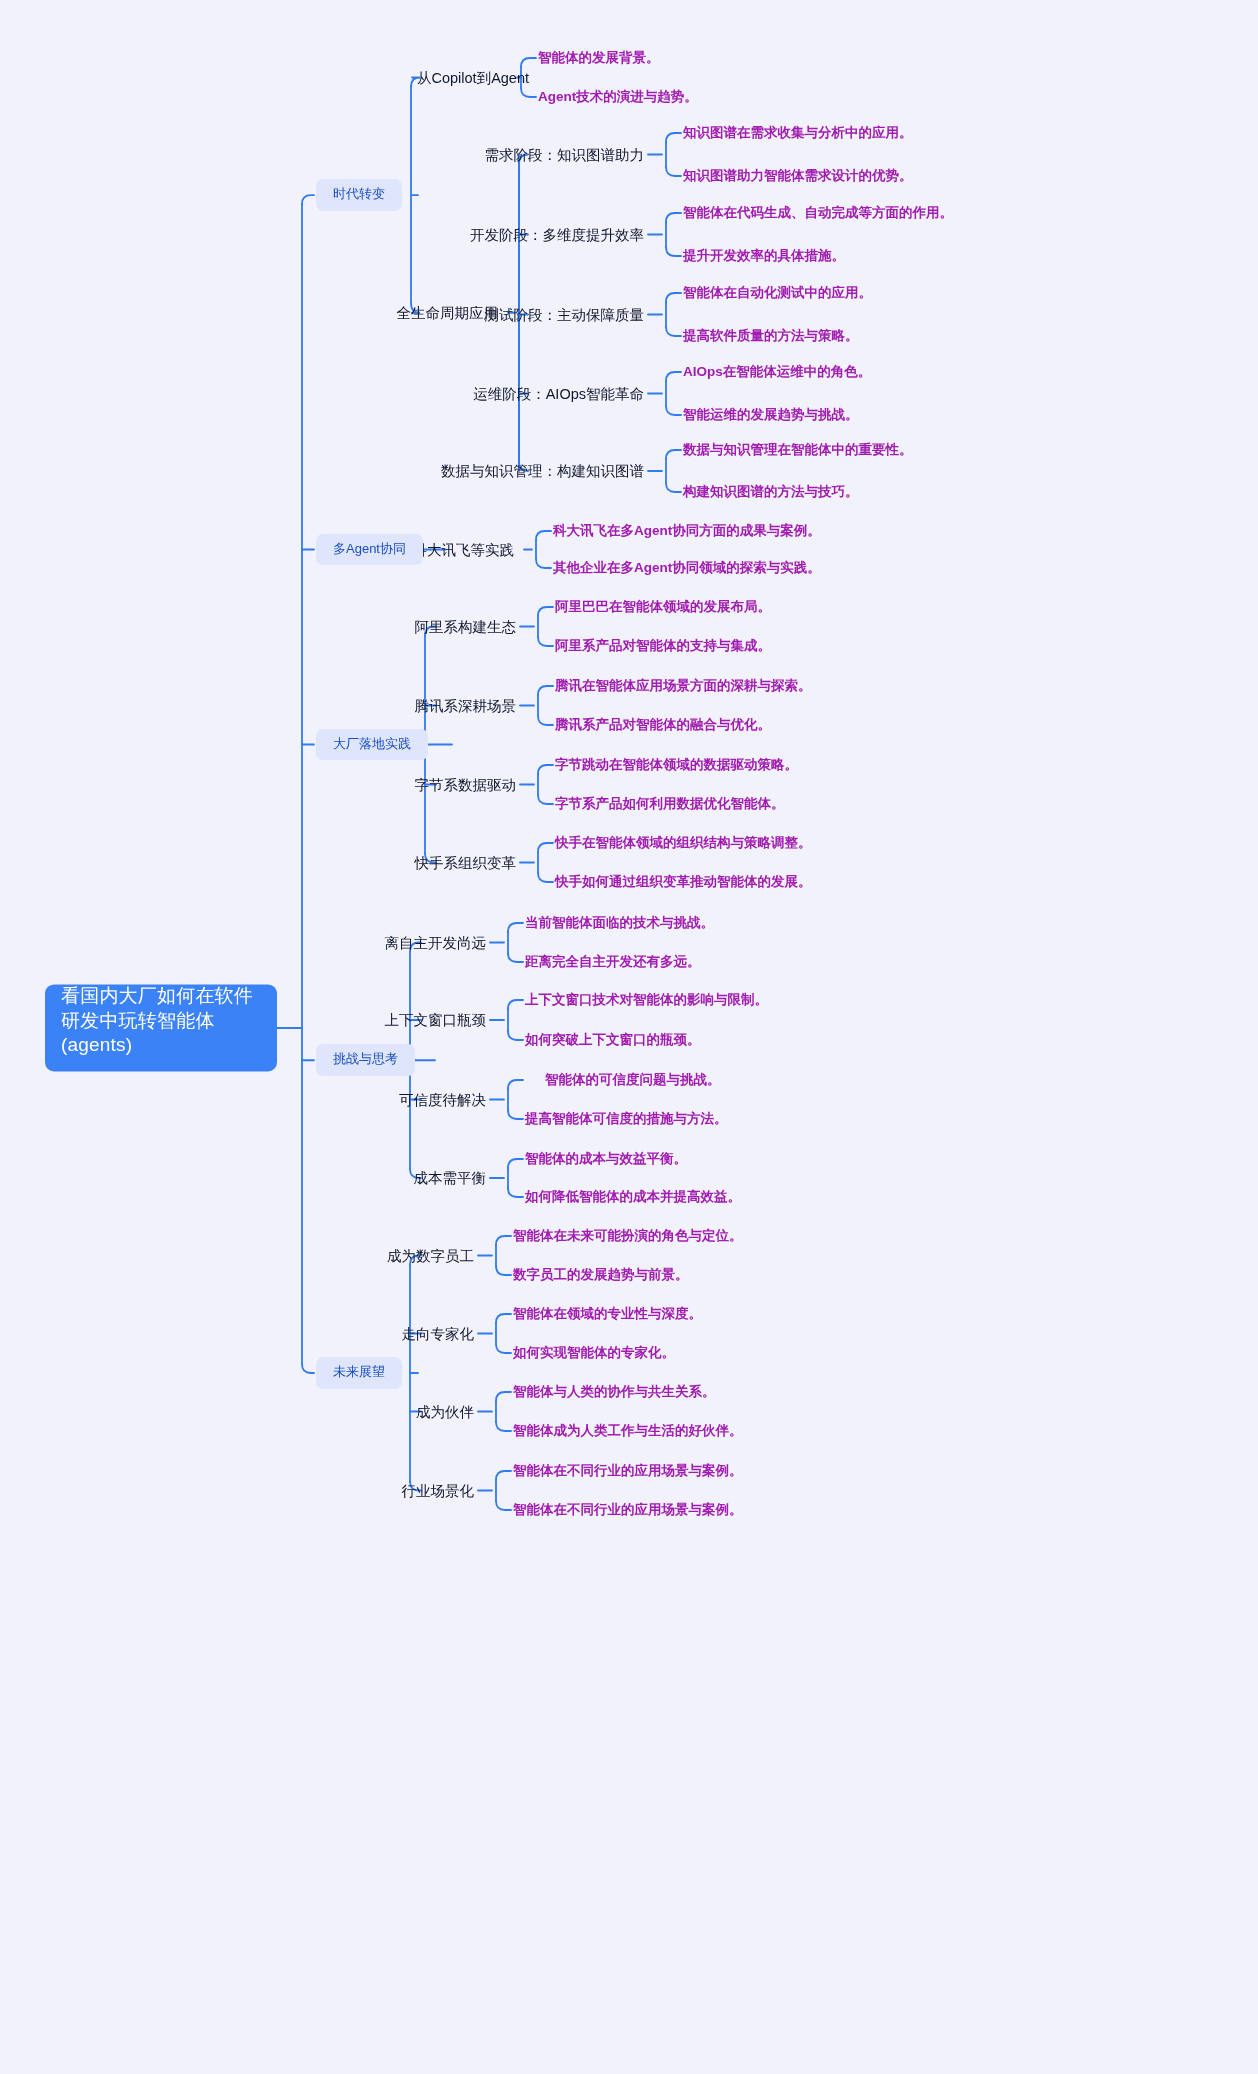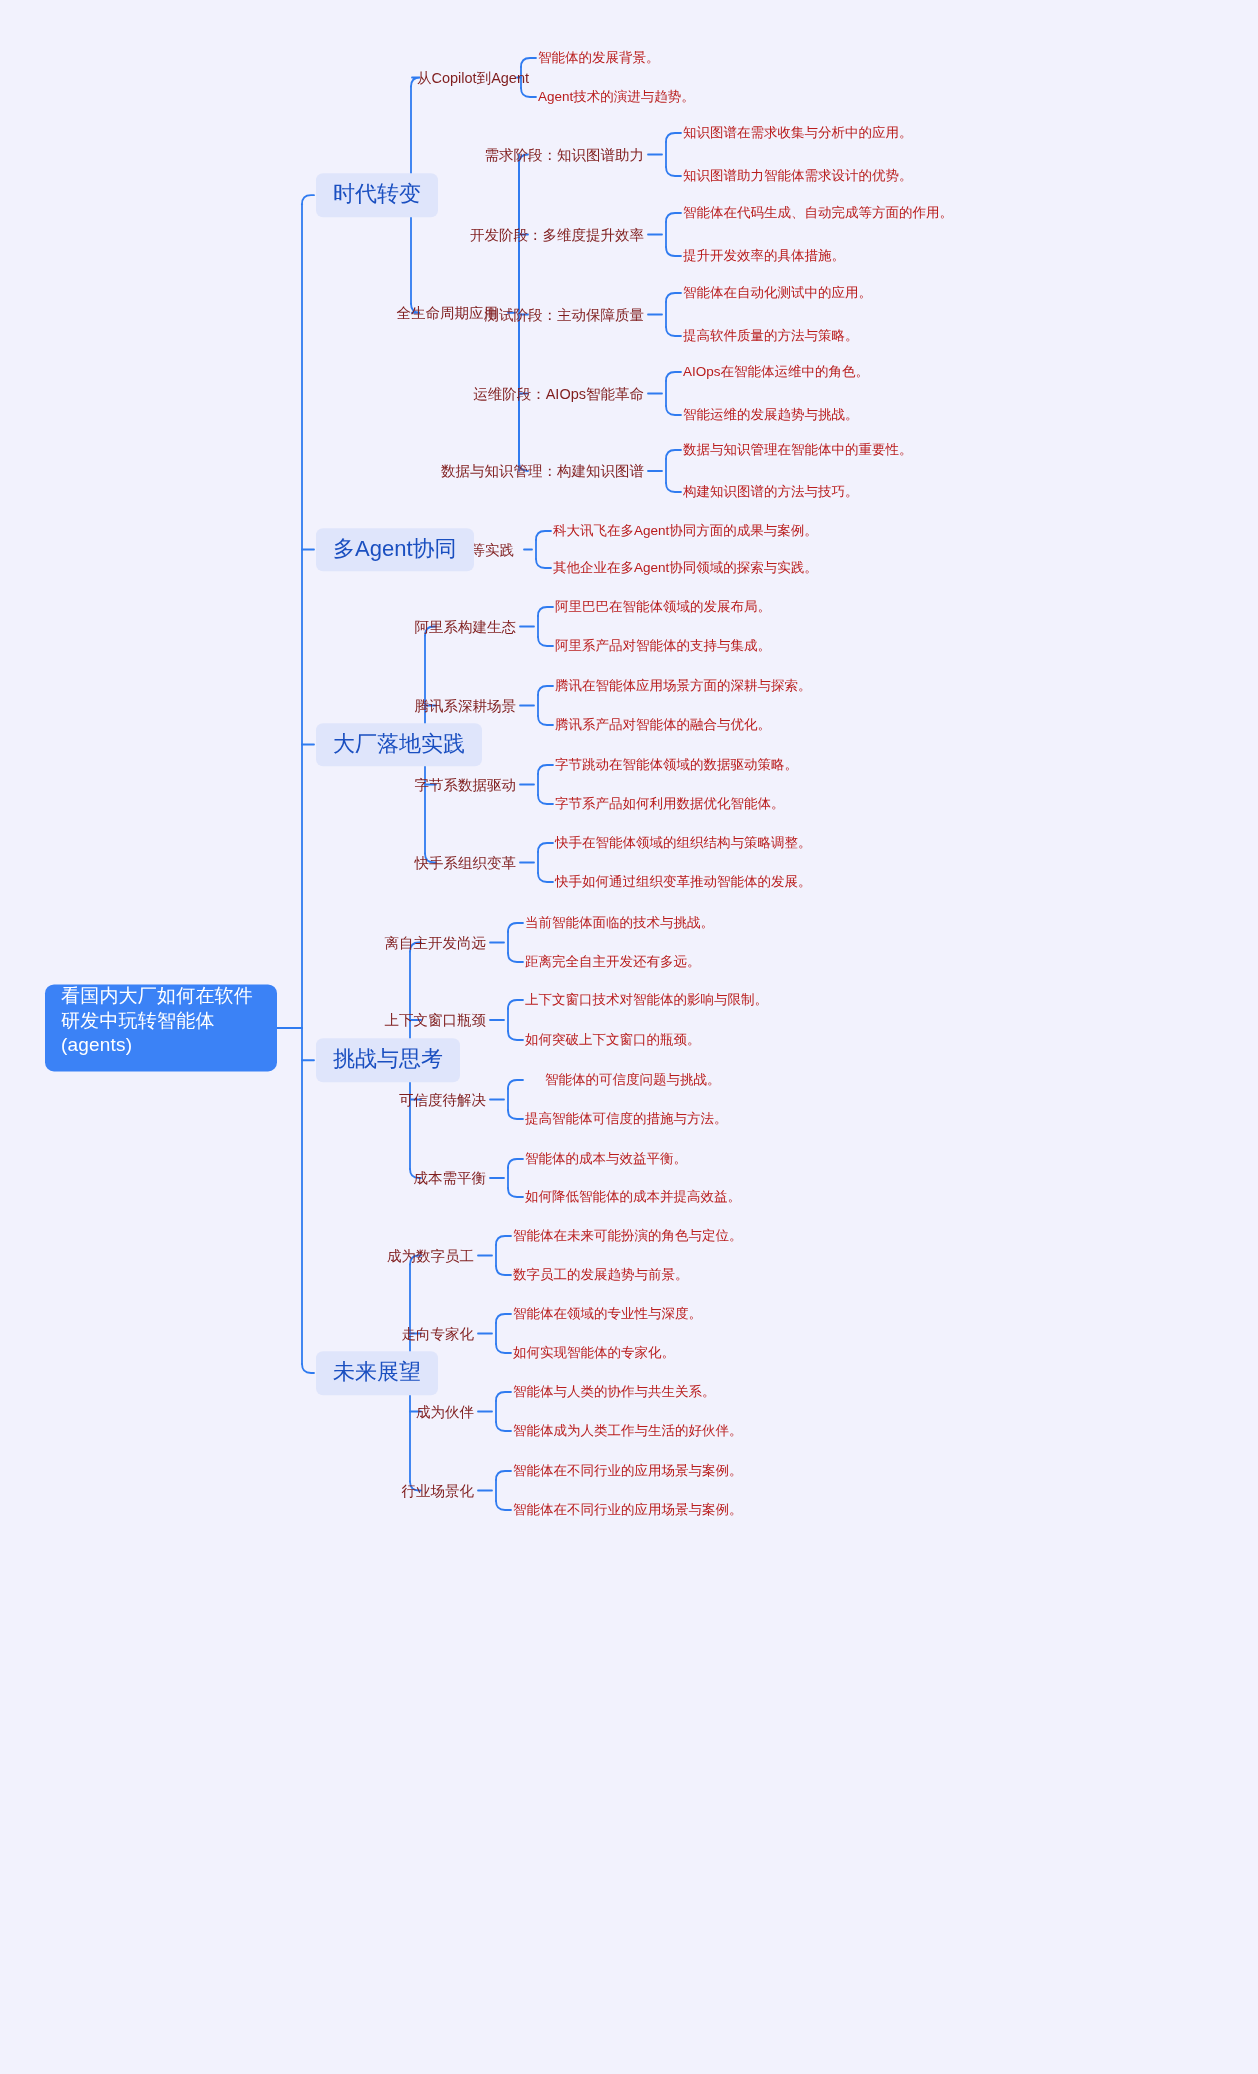--- a/index.html
+++ b/index.html
@@ -37,34 +37,35 @@
     white-space: normal;
     width: 232px;
     text-align: left;
   }
   
   .lvl1 {
     background: #dfe5fb;
     color: #1a4fc0;
     border-radius: 7px;
     padding: 7px 17px 8px 17px;
-    font-size: 22px;
+    font-size: 13px;
     text-align: center;
   }
   
   .lvl2 {
-    color: #7f1d1d;
+    color: #0f172a;
     font-size: 14.5px;
     padding: 1px 0;
   }
   
   .lvl3 {
-    color: #b91c1c;
+    color: #a21caf;
     font-size: 13.5px;
     padding: 1px 0;
+    font-weight: bold;
   }
 </style>
 </head>
 <body>
 
 <div id="stage">
   <svg id="wires" viewBox="0 0 1258 2074">
       <path d="M536,58 L530,58 Q521,58 521,67" fill="none" stroke="#2f7bf0" stroke-width="1.8" stroke-linecap="round"></path>
       <path d="M521,67 L521,88" fill="none" stroke="#2f7bf0" stroke-width="1.8" stroke-linecap="round"></path>
       <path d="M521,88 Q521,97 530,97 L536,97" fill="none" stroke="#2f7bf0" stroke-width="1.8" stroke-linecap="round"></path>

